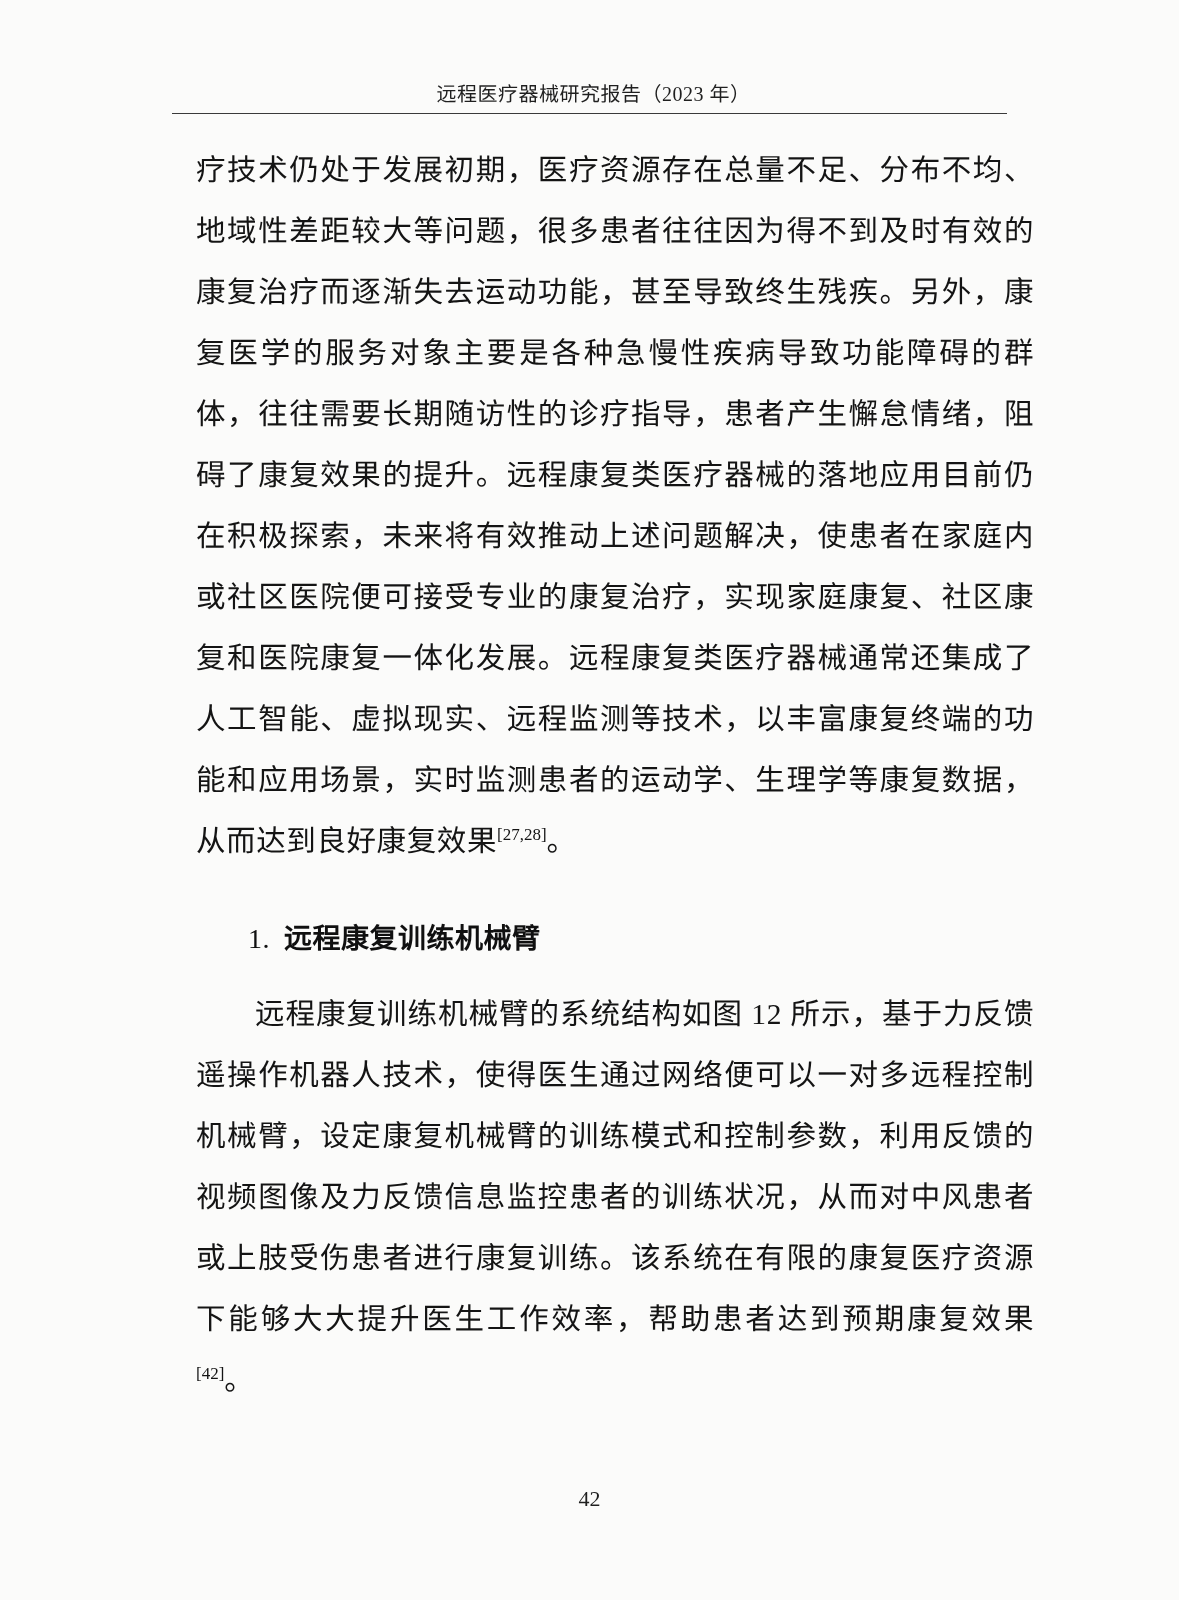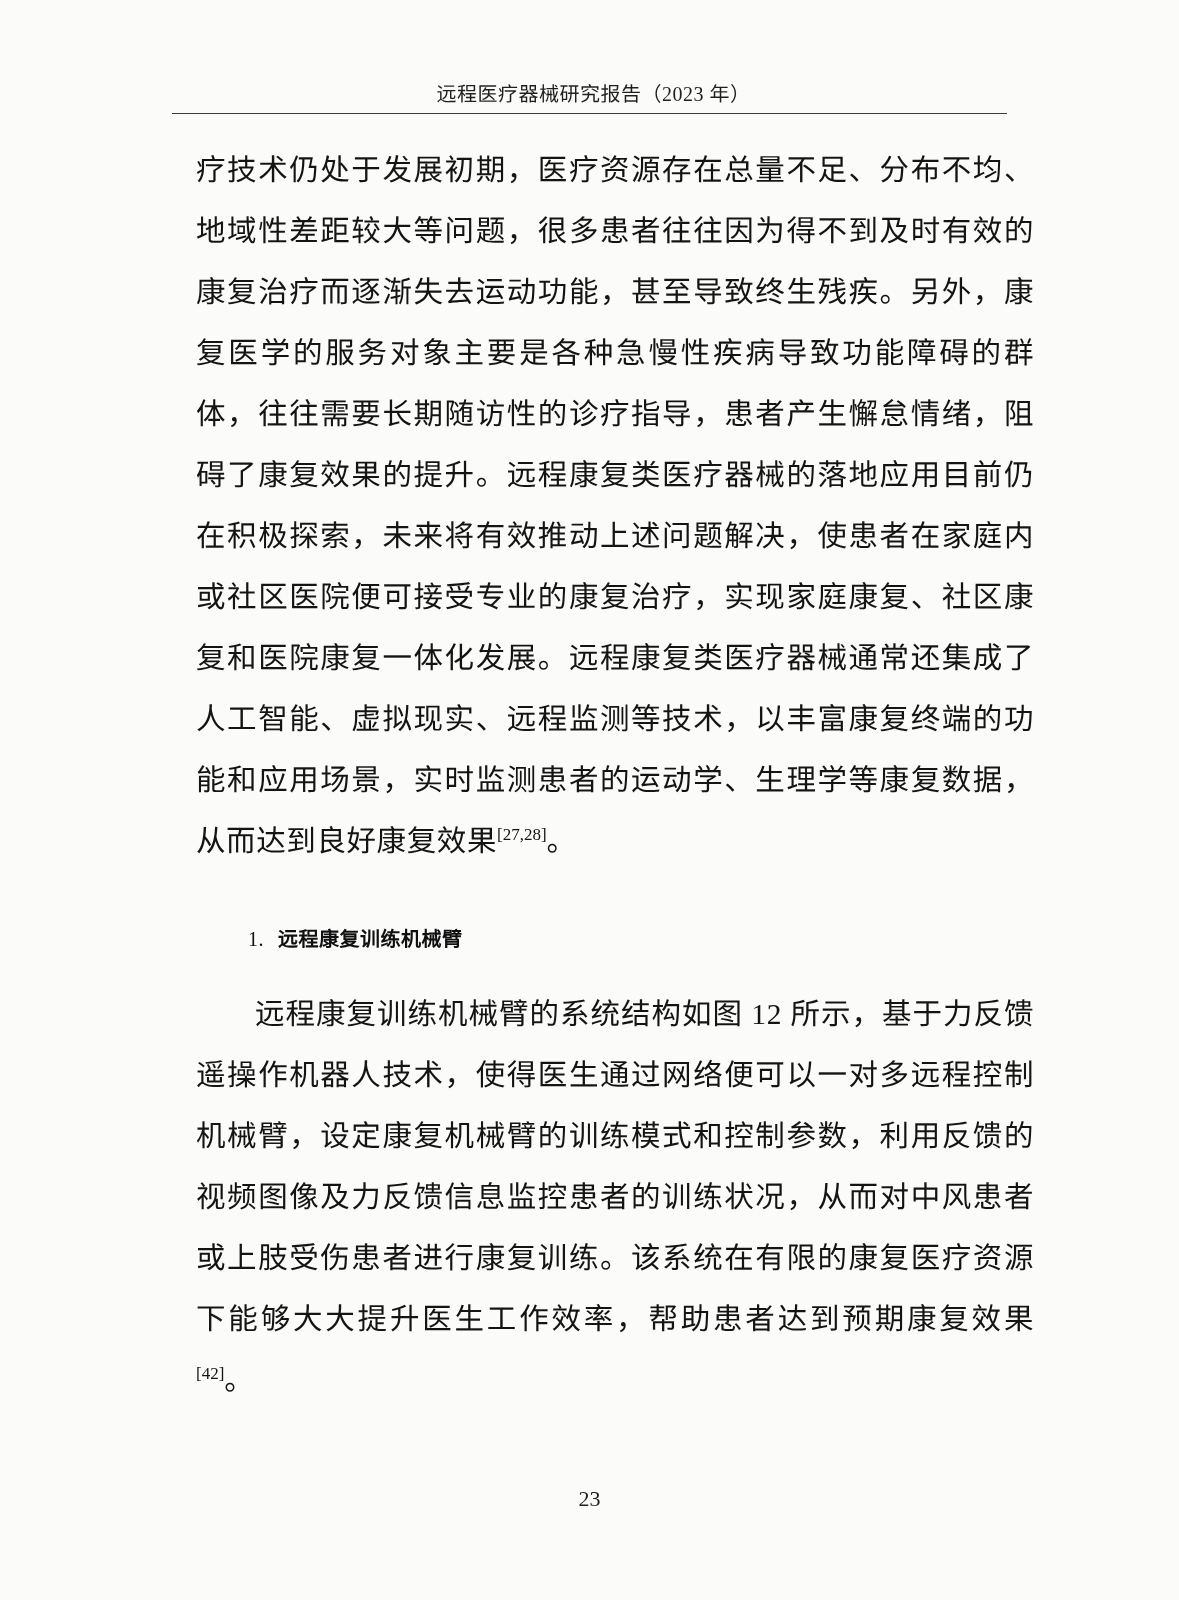--- a/index.html
+++ b/index.html
@@ -55,21 +55,21 @@
     text-indent: 59px;
   }
   sup.ref {
     font-size: 17px;
     vertical-align: super;
     line-height: 0;
     letter-spacing: 0;
   }
   h2.section-heading {
     margin: 28px 0 20px 0;
-    font-size: 20px;
+    font-size: 28px;
     font-weight: bold;
     line-height: 50px;
     letter-spacing: 0.5px;
     padding-left: 52px;
     color: #101010;
     font-family: "Liberation Sans", "DejaVu Sans", sans-serif;
   }
   h2.section-heading .num {
     font-family: "Liberation Serif", "DejaVu Serif", serif;
     font-weight: normal;
@@ -99,15 +99,15 @@
     <p class="body-text"><span>疗技术仍处于发展初期，医疗资源存在总量不足、分布不均、地域性差距较大等问题，很多患者往往因为得不到及时有效的康复治疗而逐渐失去运动功能，甚至导致终生残疾。另外，康复医学的服务对象主要是各种急慢性疾病导致功能障碍的群体，往往需要长期随访性的诊疗指导，患者产生懈怠情绪，阻碍了康复效果的提升。远程康复类医疗器械的落地应用目前仍在积极探索，未来将有效推动上述问题解决，使患者在家庭内或社区医院便可接受专业的康复治疗，实现家庭康复、社区康复和医院康复一体化发展。远程康复类医疗器械通常还集成了人工智能、虚拟现实、远程监测等技术，以丰富康复终端的功能和应用场景，实时监测患者的运动学、生理学等康复数据，从而达到良好康复效果</span><sup class="ref">[27,28]</sup><span>。</span></p>
 
     <div class="spacer-1"></div>
 
     <h2 class="section-heading"><span class="num">1.</span><span>远程康复训练机械臂</span></h2>
 
     <p class="body-text indent"><span>远程康复训练机械臂的系统结构如图 12 所示，基于力反馈遥操作机器人技术，使得医生通过网络便可以一对多远程控制机械臂，设定康复机械臂的训练模式和控制参数，利用反馈的视频图像及力反馈信息监控患者的训练状况，从而对中风患者或上肢受伤患者进行康复训练。该系统在有限的康复医疗资源下能够大大提升医生工作效率，帮助患者达到预期康复效果</span><sup class="ref">[42]</sup><span>。</span></p>
 
   </div>
 
-  <div class="page-number">23</div>
+  <div class="page-number">42</div>
 
 </div>
 
 </body></html>

